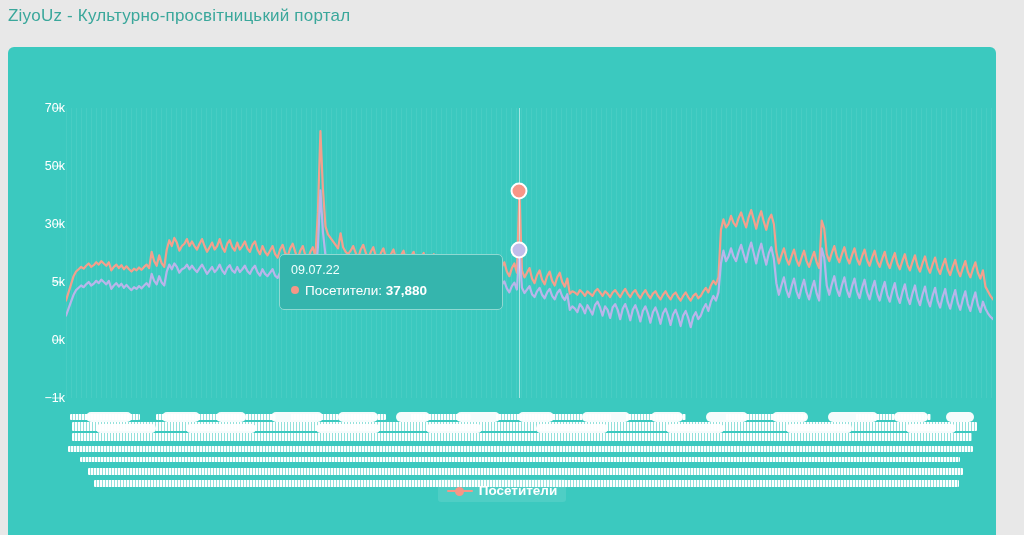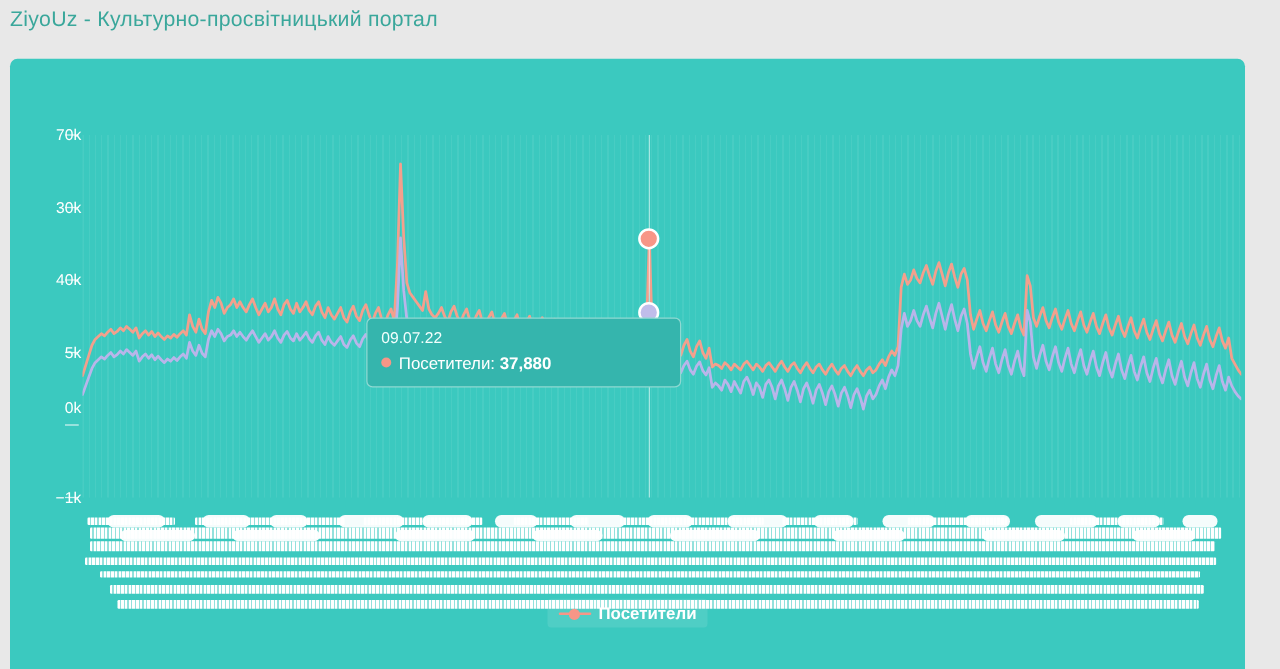--- a/index.html
+++ b/index.html
@@ -58,22 +58,22 @@
   }
   .hover-dot{
     position:absolute;width:17px;height:17px;border-radius:50%;
     border:2px solid #ffffff;
     transform:translate(-50%,-50%);
     box-sizing:border-box;
   }
 
   
   .tooltip{
-    position:absolute;left:285px;top:207px;
-    width:252px;
+    position:absolute;left:271px;top:207px;
+    width:224px;
     background:#35b5ad;
     border:1px solid #8fd9d2;
     border-radius:5px;
     padding:8px 10px 9px 11px;
     box-sizing:border-box;
     color:#ffffff;
   }
   .tt-date{font-size:12.5px;margin-bottom:4px;color:#f2fffd;}
   .tt-row{font-size:13.5px;line-height:19px;white-space:nowrap;}
   .tt-swatch{
@@ -123,27 +123,27 @@
 <div class="page-title">ZiyoUz - Культурно-просвітницький портал</div>
 
 <div class="chart-panel">
 
 
   <div class="plot-wrap">
 
     <div id="yaxis">
         <div class="ytick" style="top: 61px;">70k</div>
         <div class="ytick-dash" style="top: 61px;"></div>
-        <div class="ytick" style="top: 119px;">30k</div>
+        <div class="ytick" style="top: 119px;">50k</div>
         <div class="ytick-dash" style="top: 119px;"></div>
-        <div class="ytick" style="top: 177px;">40k</div>
+        <div class="ytick" style="top: 177px;">30k</div>
         <div class="ytick-dash" style="top: 177px;"></div>
         <div class="ytick" style="top: 235px;">5k</div>
         <div class="ytick-dash" style="top: 235px;"></div>
-        <div class="ytick" style="top: 279px;">0k</div>
+        <div class="ytick" style="top: 293px;">0k</div>
         <div class="ytick-dash" style="top: 293px;"></div>
         <div class="ytick" style="top: 351px;">−1k</div>
         <div class="ytick-dash" style="top: 351px;"></div>
       </div>
 
     <div class="plot-area">
       <svg class="plot-svg" id="plot-svg" viewBox="0 0 927 290" preserveAspectRatio="none">
           <path d="M0.00 192.56 L2.52 184.44 L5.04 176.32 L7.56 168.20 L10.08 163.56 L12.60 161.24 L15.11 158.92 L17.63 160.66 L20.15 157.76 L22.67 155.44 L25.19 158.92 L27.71 157.18 L30.23 154.28 L32.75 156.60 L35.27 153.12 L37.79 155.44 L40.30 157.76 L42.82 154.28 L45.34 162.40 L47.86 158.92 L50.38 156.60 L52.90 160.08 L55.42 157.18 L57.94 161.24 L60.46 158.34 L62.98 161.24 L65.49 163.56 L68.01 160.66 L70.53 162.40 L73.05 159.50 L75.57 161.82 L78.09 158.92 L80.61 156.60 L83.13 160.08 L85.65 143.84 L88.17 153.12 L90.68 157.76 L93.20 147.32 L95.72 155.44 L98.24 158.92 L100.76 141.52 L103.28 132.24 L105.80 138.04 L108.32 129.92 L110.84 134.56 L113.36 142.68 L115.88 138.04 L118.39 135.72 L120.91 131.08 L123.43 138.04 L125.95 133.40 L128.47 138.04 L130.99 141.52 L133.51 135.72 L136.03 131.08 L138.55 138.04 L141.07 143.84 L143.58 139.20 L146.10 134.56 L148.62 141.52 L151.14 138.04 L153.66 131.08 L156.18 139.20 L158.70 143.84 L161.22 135.72 L163.74 132.24 L166.26 139.20 L168.77 142.68 L171.29 134.56 L173.81 141.52 L176.33 138.04 L178.85 133.40 L181.37 140.36 L183.89 143.84 L186.41 136.88 L188.93 133.40 L191.45 141.52 L193.96 146.16 L196.48 138.04 L199.00 143.84 L201.52 147.32 L204.04 142.68 L206.56 138.04 L209.08 146.16 L211.60 149.64 L214.12 141.52 L216.64 136.88 L219.15 145.00 L221.67 148.48 L224.19 140.36 L226.71 135.72 L229.23 143.84 L231.75 150.80 L234.27 142.68 L236.79 138.04 L239.31 147.32 L241.83 151.96 L244.35 143.84 L246.86 139.20 L249.38 148.48 L251.90 104.40 L254.42 23.20 L256.94 81.20 L259.46 118.32 L261.98 126.44 L264.50 129.92 L267.02 133.40 L269.54 136.88 L272.05 140.36 L274.57 125.28 L277.09 139.20 L279.61 143.84 L282.13 146.16 L284.65 142.68 L287.17 138.04 L289.69 145.00 L292.21 149.64 L294.73 141.52 L297.24 136.88 L299.76 145.00 L302.28 150.80 L304.80 143.84 L307.32 139.20 L309.84 148.48 L312.36 153.12 L314.88 145.00 L317.40 140.36 L319.92 149.64 L322.43 154.28 L324.95 146.16 L327.47 141.52 L329.99 150.80 L332.51 155.44 L335.03 147.32 L337.55 142.68 L340.07 151.96 L342.59 156.60 L345.11 148.48 L347.63 143.84 L350.14 153.12 L352.66 157.76 L355.18 149.64 L357.70 145.00 L360.22 154.28 L362.74 158.92 L365.26 150.80 L367.78 146.16 L370.30 155.44 L372.82 160.08 L375.33 151.96 L377.85 147.32 L380.37 156.60 L382.89 161.24 L385.41 153.12 L387.93 148.48 L390.45 157.76 L392.97 162.40 L395.49 154.28 L398.01 149.64 L400.52 158.92 L403.04 163.56 L405.56 155.44 L408.08 150.80 L410.60 160.08 L413.12 164.72 L415.64 156.60 L418.16 151.96 L420.68 161.24 L423.20 165.88 L425.71 157.76 L428.23 153.12 L430.75 162.40 L433.27 167.04 L435.79 158.92 L438.31 154.28 L440.83 163.56 L443.35 168.20 L445.87 160.08 L448.39 155.44 L450.90 164.72 L453.42 82.59 L455.94 162.40 L458.46 169.36 L460.98 164.72 L463.50 160.08 L466.02 170.52 L468.54 175.16 L471.06 167.04 L473.58 162.40 L476.10 171.68 L478.61 176.32 L481.13 168.20 L483.65 163.56 L486.17 172.84 L488.69 177.48 L491.21 169.36 L493.73 164.72 L496.25 174.00 L498.77 178.64 L501.29 170.52 L503.80 185.60 L506.32 183.28 L508.84 184.44 L511.36 186.76 L513.88 182.12 L516.40 184.44 L518.92 187.92 L521.44 183.28 L523.96 185.60 L526.48 187.92 L528.99 183.28 L531.51 180.96 L534.03 184.44 L536.55 187.92 L539.07 183.28 L541.59 185.60 L544.11 189.08 L546.63 184.44 L549.15 182.12 L551.67 185.60 L554.18 189.08 L556.70 184.44 L559.22 180.96 L561.74 185.60 L564.26 189.08 L566.78 184.44 L569.30 182.12 L571.82 186.76 L574.34 190.24 L576.86 185.60 L579.38 182.12 L581.89 186.76 L584.41 190.24 L586.93 185.60 L589.45 183.28 L591.97 187.92 L594.49 191.40 L597.01 186.76 L599.53 183.28 L602.05 187.92 L604.57 191.40 L607.08 186.76 L609.60 184.44 L612.12 189.08 L614.64 192.56 L617.16 187.92 L619.68 184.44 L622.20 189.08 L624.72 192.56 L627.24 187.92 L629.76 185.60 L632.27 190.24 L634.79 187.92 L637.31 183.28 L639.83 179.80 L642.35 184.44 L644.87 177.48 L647.39 172.84 L649.91 176.32 L652.43 169.36 L654.95 121.80 L657.46 111.36 L659.98 119.48 L662.50 116.00 L665.02 107.88 L667.54 114.84 L670.06 118.32 L672.58 110.20 L675.10 104.40 L677.62 112.52 L680.14 119.48 L682.65 109.04 L685.17 102.08 L687.69 111.36 L690.21 120.64 L692.73 110.20 L695.25 103.24 L697.77 113.68 L700.29 121.80 L702.81 111.36 L705.33 106.72 L707.85 116.00 L710.36 143.84 L712.88 155.44 L715.40 147.32 L717.92 140.36 L720.44 150.80 L722.96 156.60 L725.48 148.48 L728.00 141.52 L730.52 151.96 L733.04 157.76 L735.55 149.64 L738.07 142.68 L740.59 153.12 L743.11 158.92 L745.63 150.80 L748.15 143.84 L750.67 154.28 L753.19 160.08 L755.71 112.52 L758.23 120.64 L760.74 146.16 L763.26 153.12 L765.78 145.00 L768.30 138.04 L770.82 148.48 L773.34 154.28 L775.86 146.16 L778.38 139.20 L780.90 149.64 L783.42 155.44 L785.93 147.32 L788.45 140.36 L790.97 150.80 L793.49 156.60 L796.01 148.48 L798.53 141.52 L801.05 151.96 L803.57 157.76 L806.09 149.64 L808.61 142.68 L811.13 153.12 L813.64 158.92 L816.16 150.80 L818.68 143.84 L821.20 154.28 L823.72 160.08 L826.24 151.96 L828.76 145.00 L831.28 155.44 L833.80 161.24 L836.32 153.12 L838.83 146.16 L841.35 156.60 L843.87 162.40 L846.39 154.28 L848.91 147.32 L851.43 157.76 L853.95 163.56 L856.47 155.44 L858.99 148.48 L861.51 158.92 L864.02 164.72 L866.54 156.60 L869.06 149.64 L871.58 160.08 L874.10 165.88 L876.62 157.76 L879.14 150.80 L881.66 161.24 L884.18 167.04 L886.70 158.92 L889.21 151.96 L891.73 162.40 L894.25 168.20 L896.77 160.08 L899.29 153.12 L901.81 163.56 L904.33 169.36 L906.85 161.24 L909.37 154.28 L911.89 164.72 L914.40 170.52 L916.92 162.40 L919.44 178.64 L921.96 183.28 L924.48 187.92 L927.00 191.40 " fill="none" stroke="#f3a08d" stroke-width="2.2" stroke-linejoin="round" stroke-linecap="round" vector-effect="non-scaling-stroke"></path>
           <path d="M0.00 207.64 L2.52 200.68 L5.04 193.72 L7.56 186.76 L10.08 182.12 L12.60 179.80 L15.11 177.48 L17.63 179.22 L20.15 176.32 L22.67 174.00 L25.19 177.48 L27.71 175.74 L30.23 172.84 L32.75 175.16 L35.27 171.68 L37.79 174.00 L40.30 176.32 L42.82 172.84 L45.34 180.96 L47.86 177.48 L50.38 175.16 L52.90 178.64 L55.42 175.74 L57.94 179.80 L60.46 176.90 L62.98 179.80 L65.49 182.12 L68.01 179.22 L70.53 180.96 L73.05 178.06 L75.57 180.38 L78.09 177.48 L80.61 175.16 L83.13 178.64 L85.65 165.88 L88.17 172.84 L90.68 176.32 L93.20 168.20 L95.72 174.58 L98.24 177.48 L100.76 163.56 L103.28 156.60 L105.80 161.24 L108.32 155.44 L110.84 158.92 L113.36 164.72 L115.88 161.24 L118.39 160.08 L120.91 156.60 L123.43 161.24 L125.95 157.76 L128.47 161.24 L130.99 164.14 L133.51 160.08 L136.03 156.60 L138.55 161.24 L141.07 165.88 L143.58 162.40 L146.10 158.92 L148.62 164.14 L151.14 161.24 L153.66 156.60 L156.18 162.40 L158.70 165.88 L161.22 160.08 L163.74 157.18 L166.26 162.40 L168.77 164.72 L171.29 158.92 L173.81 164.14 L176.33 161.24 L178.85 157.76 L181.37 162.98 L183.89 165.88 L186.41 160.66 L188.93 157.76 L191.45 164.14 L193.96 167.62 L196.48 161.24 L199.00 165.88 L201.52 168.20 L204.04 164.72 L206.56 161.24 L209.08 167.62 L211.60 169.94 L214.12 164.14 L216.64 160.66 L219.15 166.46 L221.67 169.36 L224.19 162.98 L226.71 159.50 L229.23 165.88 L231.75 171.10 L234.27 164.72 L236.79 161.24 L239.31 168.20 L241.83 171.68 L244.35 165.88 L246.86 162.40 L249.38 169.36 L251.90 139.20 L254.42 82.36 L256.94 124.12 L259.46 147.32 L261.98 153.12 L264.50 155.44 L267.02 157.76 L269.54 160.66 L272.05 162.98 L274.57 151.96 L277.09 162.40 L279.61 165.88 L282.13 167.62 L284.65 164.72 L287.17 161.24 L289.69 166.46 L292.21 169.94 L294.73 164.14 L297.24 160.66 L299.76 166.46 L302.28 171.10 L304.80 165.88 L307.32 162.40 L309.84 169.36 L312.36 172.84 L314.88 166.46 L317.40 162.98 L319.92 169.94 L322.43 174.00 L324.95 167.62 L327.47 164.14 L329.99 171.10 L332.51 174.58 L335.03 168.20 L337.55 164.72 L340.07 171.68 L342.59 175.16 L345.11 169.36 L347.63 165.88 L350.14 172.84 L352.66 176.32 L355.18 169.94 L357.70 166.46 L360.22 174.00 L362.74 177.48 L365.26 171.10 L367.78 167.62 L370.30 174.58 L372.82 178.06 L375.33 171.68 L377.85 168.20 L380.37 175.16 L382.89 178.64 L385.41 172.84 L387.93 169.36 L390.45 176.32 L392.97 179.80 L395.49 173.42 L398.01 169.94 L400.52 176.90 L403.04 180.96 L405.56 174.58 L408.08 171.10 L410.60 178.06 L413.12 181.54 L415.64 175.16 L418.16 171.68 L420.68 178.64 L423.20 182.70 L425.71 176.32 L428.23 172.84 L430.75 179.80 L433.27 183.28 L435.79 176.90 L438.31 173.42 L440.83 180.38 L443.35 184.44 L445.87 178.06 L448.39 174.58 L450.90 181.54 L453.42 142.34 L455.94 179.80 L458.46 185.02 L460.98 181.54 L463.50 178.06 L466.02 186.18 L468.54 189.08 L471.06 183.28 L473.58 179.80 L476.10 186.76 L478.61 190.24 L481.13 184.44 L483.65 180.96 L486.17 187.92 L488.69 191.40 L491.21 185.02 L493.73 181.54 L496.25 188.50 L498.77 191.98 L501.29 186.18 L503.80 201.84 L506.32 198.36 L508.84 200.68 L511.36 204.16 L513.88 196.04 L516.40 199.52 L518.92 205.32 L521.44 197.20 L523.96 201.84 L526.48 206.48 L528.99 197.20 L531.51 193.72 L534.03 199.52 L536.55 207.64 L539.07 198.36 L541.59 201.84 L544.11 209.96 L546.63 199.52 L549.15 196.04 L551.67 201.84 L554.18 211.12 L556.70 200.68 L559.22 196.04 L561.74 203.00 L564.26 212.28 L566.78 201.84 L569.30 197.20 L571.82 204.16 L574.34 213.44 L576.86 203.00 L579.38 198.36 L581.89 205.32 L584.41 214.60 L586.93 204.16 L589.45 199.52 L591.97 206.48 L594.49 215.76 L597.01 205.32 L599.53 200.68 L602.05 207.64 L604.57 216.92 L607.08 206.48 L609.60 201.84 L612.12 208.80 L614.64 218.08 L617.16 207.64 L619.68 203.00 L622.20 209.96 L624.72 219.24 L627.24 208.80 L629.76 204.16 L632.27 211.12 L634.79 207.64 L637.31 200.68 L639.83 196.04 L642.35 203.00 L644.87 193.72 L647.39 187.92 L649.91 192.56 L652.43 184.44 L654.95 155.44 L657.46 142.68 L659.98 153.12 L662.50 148.48 L665.02 140.36 L667.54 148.48 L670.06 153.12 L672.58 143.84 L675.10 136.88 L677.62 146.16 L680.14 154.28 L682.65 142.68 L685.17 134.56 L687.69 145.00 L690.21 155.44 L692.73 143.84 L695.25 135.72 L697.77 147.32 L700.29 156.60 L702.81 145.00 L705.33 139.20 L707.85 150.80 L710.36 175.16 L712.88 186.76 L715.40 177.48 L717.92 169.36 L720.44 182.12 L722.96 189.08 L725.48 178.64 L728.00 170.52 L730.52 183.28 L733.04 190.24 L735.55 179.80 L738.07 171.68 L740.59 184.44 L743.11 191.40 L745.63 180.96 L748.15 172.84 L750.67 185.60 L753.19 192.56 L755.71 140.36 L758.23 149.64 L760.74 177.48 L763.26 186.76 L765.78 176.32 L768.30 168.20 L770.82 180.96 L773.34 187.92 L775.86 177.48 L778.38 169.36 L780.90 182.12 L783.42 189.08 L785.93 178.64 L788.45 170.52 L790.97 183.28 L793.49 190.24 L796.01 179.80 L798.53 171.68 L801.05 184.44 L803.57 191.40 L806.09 180.96 L808.61 172.84 L811.13 185.60 L813.64 192.56 L816.16 182.12 L818.68 174.00 L821.20 186.76 L823.72 193.72 L826.24 183.28 L828.76 175.16 L831.28 187.92 L833.80 194.88 L836.32 184.44 L838.83 176.32 L841.35 189.08 L843.87 196.04 L846.39 185.60 L848.91 177.48 L851.43 190.24 L853.95 197.20 L856.47 186.76 L858.99 178.64 L861.51 191.40 L864.02 198.36 L866.54 187.92 L869.06 179.80 L871.58 192.56 L874.10 199.52 L876.62 189.08 L879.14 180.96 L881.66 193.72 L884.18 200.68 L886.70 190.24 L889.21 182.12 L891.73 194.88 L894.25 201.84 L896.77 191.40 L899.29 183.28 L901.81 196.04 L904.33 203.00 L906.85 192.56 L909.37 184.44 L911.89 197.20 L914.40 204.16 L916.92 193.72 L919.44 200.68 L921.96 205.32 L924.48 208.80 L927.00 211.12 " fill="none" stroke="#b9b5ea" stroke-width="2.2" stroke-linejoin="round" stroke-linecap="round" vector-effect="non-scaling-stroke"></path>
         </svg>

